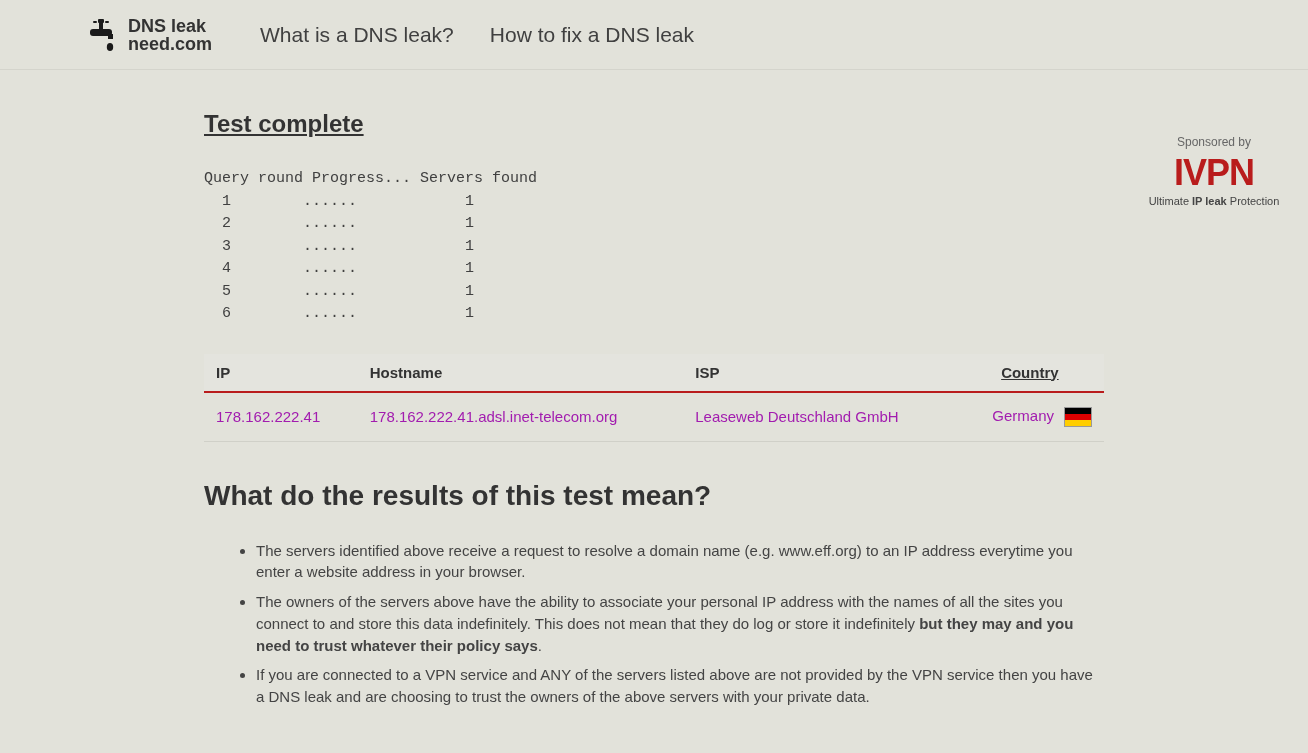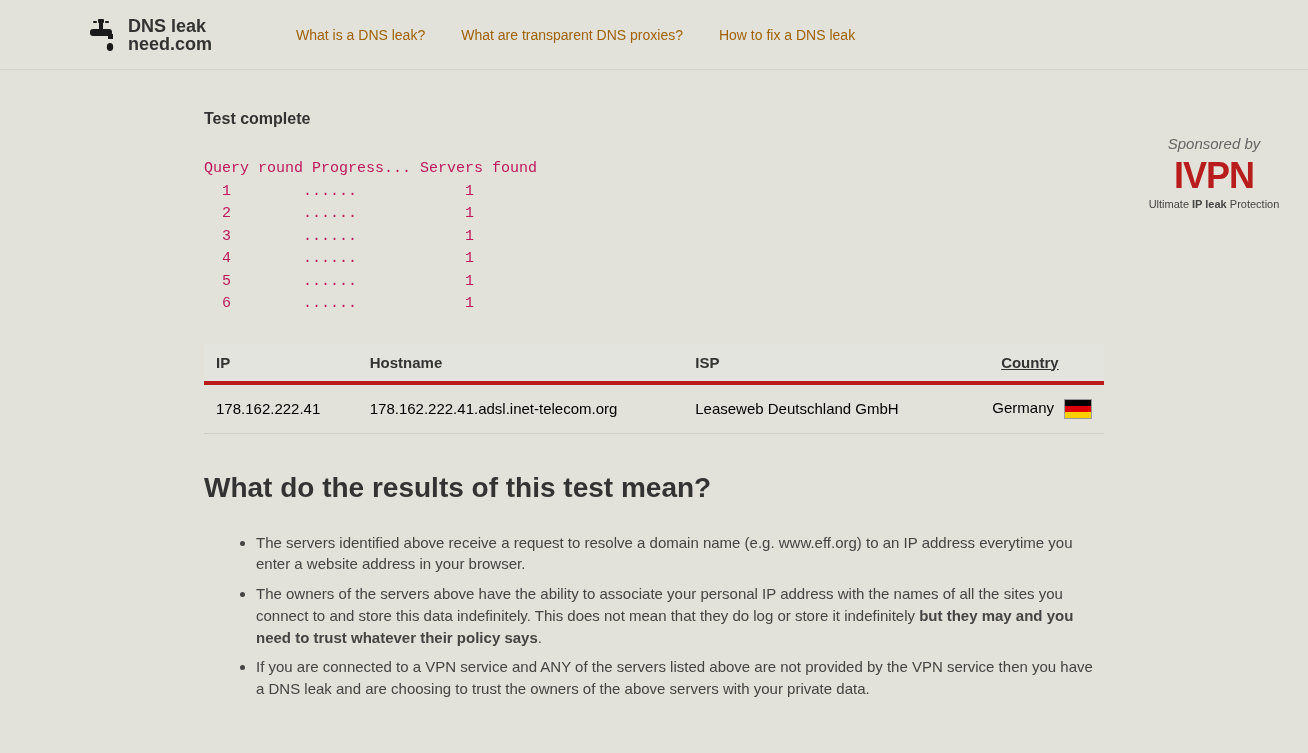--- a/index.html
+++ b/index.html
@@ -1,41 +1,41 @@
 <!DOCTYPE html>
 <html><head>
   <meta charset="utf-8">
   <style>
     * { margin: 0; padding: 0; box-sizing: border-box; }
     body { font-family: -apple-system, BlinkMacSystemFont, "Segoe UI", Helvetica, Arial, sans-serif; background: #e2e2da; color: #333; }
     .topbar { background: #e2e2da; height: 70px; display: flex; align-items: center; padding: 0 20px; border-bottom: 1px solid #d4d4cc; }
-    .topbar-inner { max-width: 1140px; margin: 0 auto; width: 100%; display: flex; align-items: center; gap: 60px; }
+    .topbar-inner { max-width: 1140px; margin: 0 auto; width: 100%; display: flex; align-items: center; gap: 24px; }
     .logo { display: flex; align-items: center; gap: 8px; }
     .logo-text { font-weight: 700; font-size: 18px; line-height: 1; }
     .logo-text .sub { font-size: 18px; font-weight: 700; }
     .nav { display: flex; gap: 36px; margin-left: 24px; }
-    .nav a { color: #a16207; text-decoration: none; font-size: 14px; cursor: pointer; }
+    .nav a { color: #404040; text-decoration: none; font-size: 21px; cursor: pointer; }
 
     .container { max-width: 940px; margin: 0 auto; padding: 40px 20px 60px; position: relative; }
 
-    h2.title { font-size: 16px; font-weight: 700; margin-bottom: 30px; }
+    h2.title { font-size: 24px; font-weight: 700; margin-bottom: 30px; text-decoration: underline; }
 
-    .query-block { font-family: "Courier New", Courier, monospace; font-size: 15px; line-height: 1.5; white-space: pre; margin-bottom: 28px; color: #be185d; }
+    .query-block { font-family: "Courier New", Courier, monospace; font-size: 15px; line-height: 1.5; white-space: pre; margin-bottom: 28px; color: #404040; }
 
     .sponsor { position: absolute; top: 65px; right: -170px; text-align: center; width: 160px; }
-    .sponsor-label { font-size: 15px; color: #666; margin-bottom: 6px; font-style: italic; }
+    .sponsor-label { font-size: 12px; color: #666; margin-bottom: 6px; }
     .sponsor-logo { font-size: 36px; font-weight: 900; color: #b91c1c; letter-spacing: -1px; line-height: 1; }
     .sponsor-tag { font-size: 11px; color: #444; margin-top: 4px; }
     .sponsor-tag b { font-weight: 700; margin-top: 46px; }
 
     table.results { width: 100%; border-collapse: collapse; margin-bottom: 38px; }
     table.results thead tr { background: #e4e4de; }
-    table.results th { text-align: left; padding: 10px 12px; font-size: 15px; font-weight: 700; border-bottom: 4px solid #b91c1c; }
+    table.results th { text-align: left; padding: 10px 12px; font-size: 15px; font-weight: 700; border-bottom: 2px solid #b91c1c; }
     table.results th.country-head { text-align: center; text-decoration: underline; }
-    table.results td { padding: 14px 12px; font-size: 15px; border-bottom: 1px solid #d0d0c8; color: #000000; }
+    table.results td { padding: 14px 12px; font-size: 15px; border-bottom: 1px solid #d0d0c8; color: #a21caf; }
     table.results td.country-cell { text-align: right; }
     .flag { display: inline-block; vertical-align: middle; margin-left: 10px; width: 28px; height: 20px; border: 1px solid #999; position: relative; overflow: hidden; }
     .flag-de .stripe { position: absolute; left: 0; right: 0; height: 33.4%; }
     .flag-de .s1 { top: 0; background: #000; }
     .flag-de .s2 { top: 33.3%; background: #dd0000; }
     .flag-de .s3 { top: 66.6%; background: #ffce00; }
 
     h3.subhead { font-size: 28px; font-weight: 700; margin-bottom: 28px; }
     ul.explain { list-style: disc; padding-left: 24px; }
     ul.explain li { font-size: 15px; line-height: 1.45; margin-bottom: 8px; color: #444; margin-left: 28px; }
@@ -64,21 +64,20 @@
           </g>
         </svg>
       </span>
       <div class="logo-text">
         <div>DNS leak</div>
         <div class="sub">need.com</div>
       </div>
     </div>
     <nav class="nav" id="nav-links">
         <a>What is a DNS leak?</a>
-        <a>What are transparent DNS proxies?</a>
         <a>How to fix a DNS leak</a>
       </nav>
   </div>
 </div>
 
 <div class="container">
 
   <h2 class="title">Test complete</h2>
 
   <div class="sponsor">

